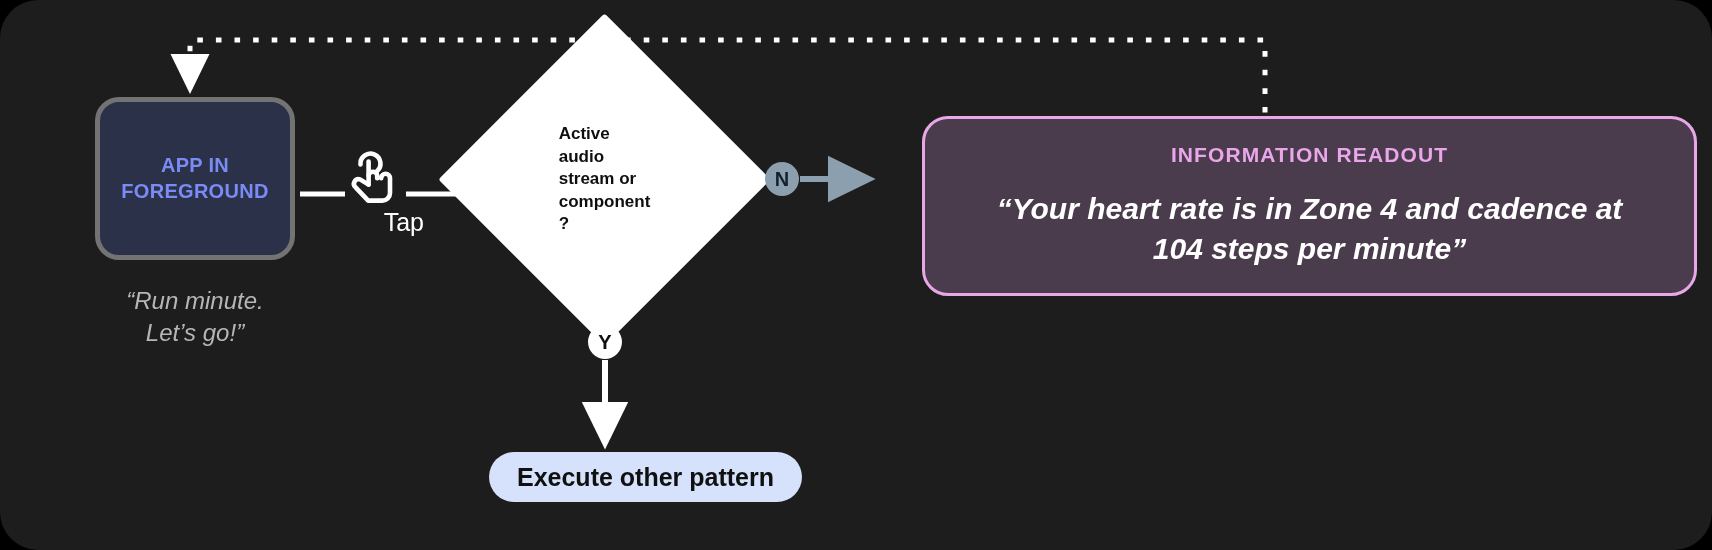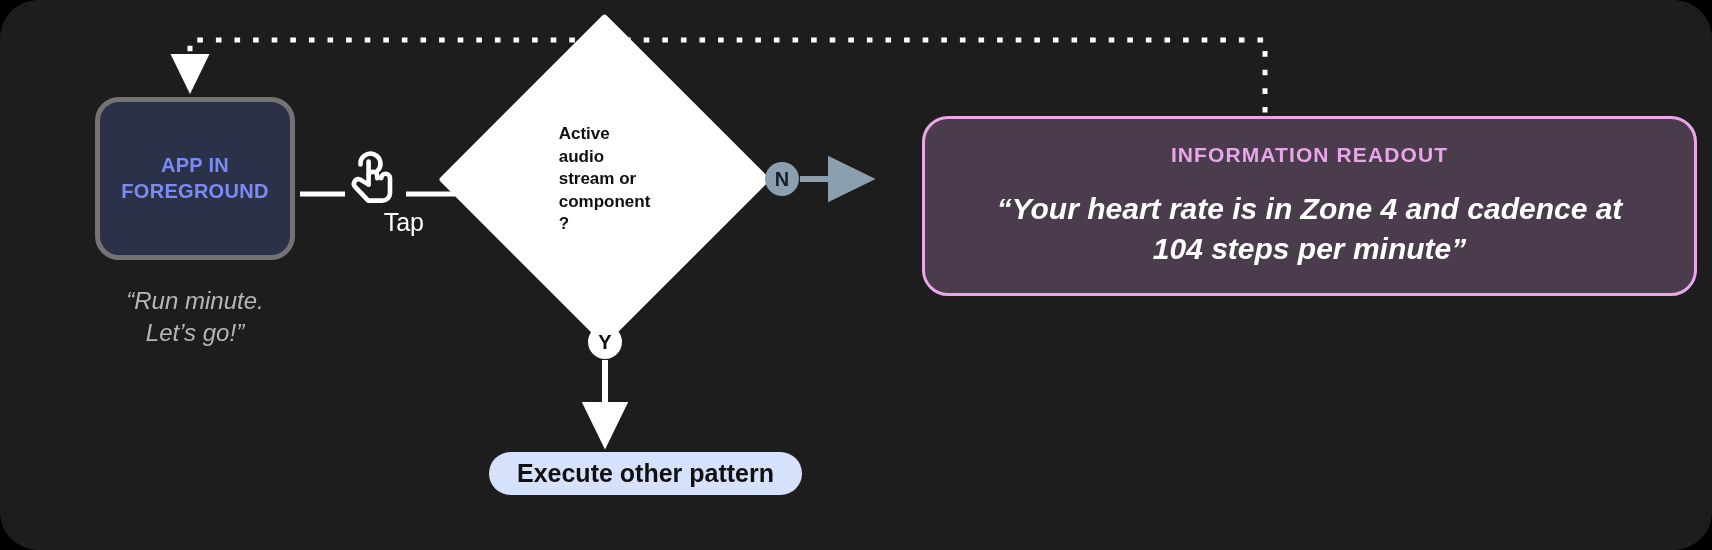--- a/index.html
+++ b/index.html
@@ -177,21 +177,21 @@
     white-space: pre-line;
     padding: 0 34px;
   }
 
   
   .pill {
     position: absolute;
     left: 489px;
     top: 452px;
     width: 313px;
-    height: 43px;
+    height: 50px;
     box-sizing: border-box;
     background: #d6e2fb;
     border-radius: 25px;
     display: flex;
     align-items: center;
     justify-content: center;
   }
   .pill-label {
     color: #101010;
     font-size: 25px;

